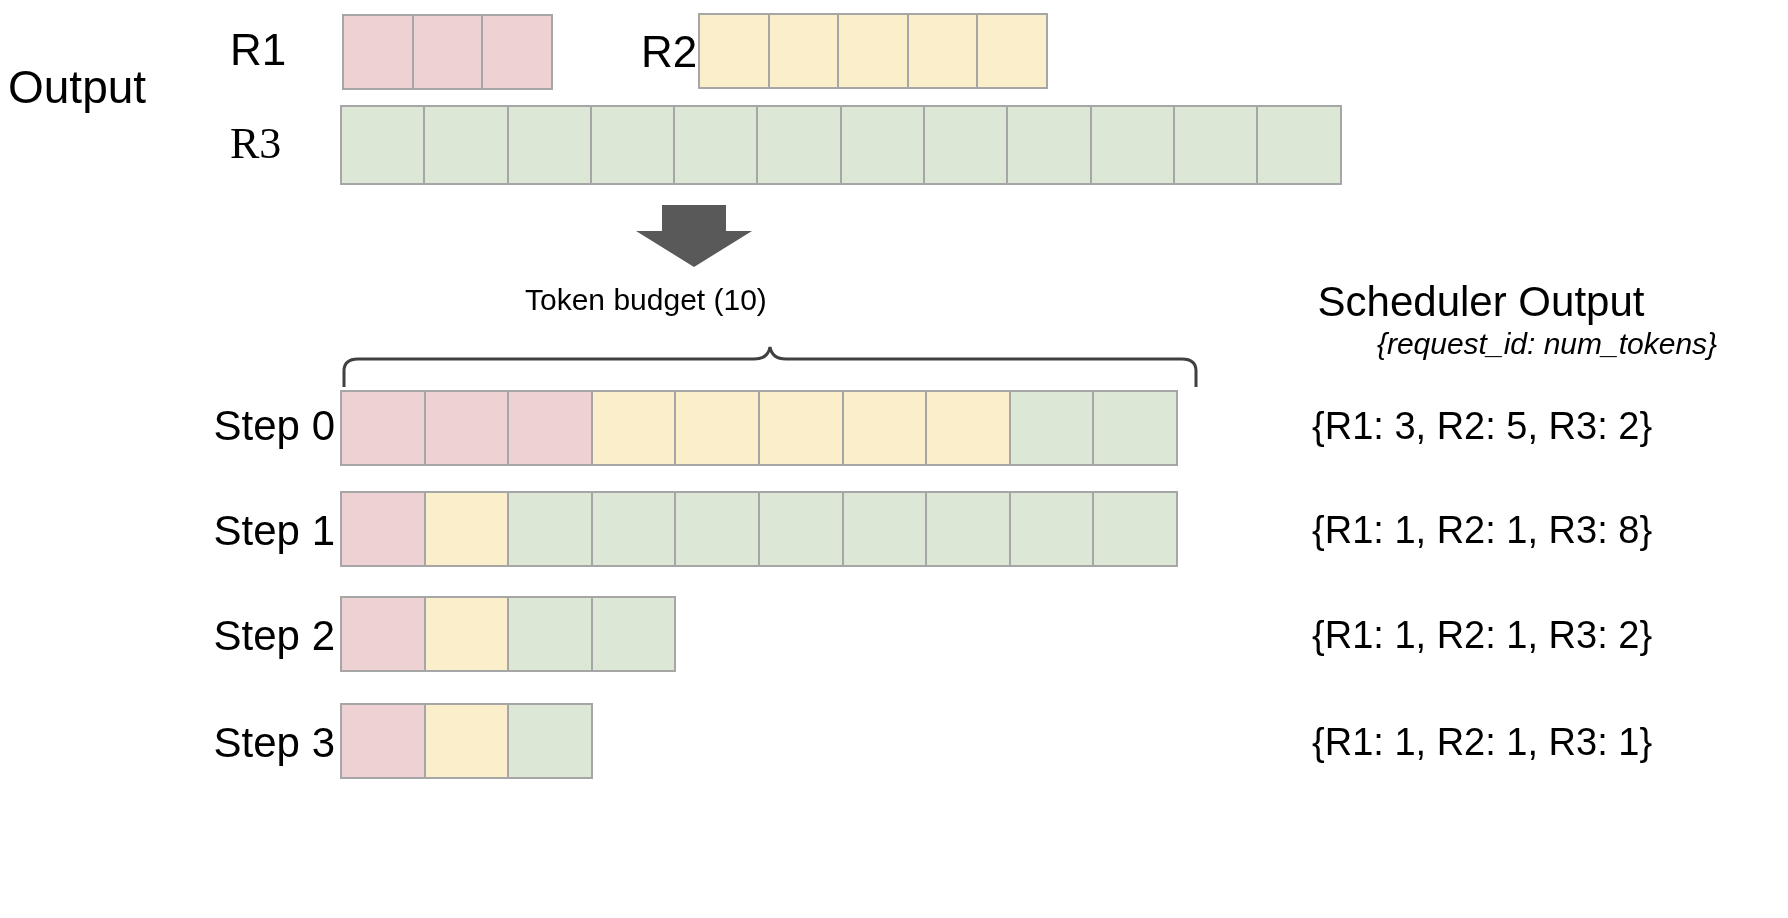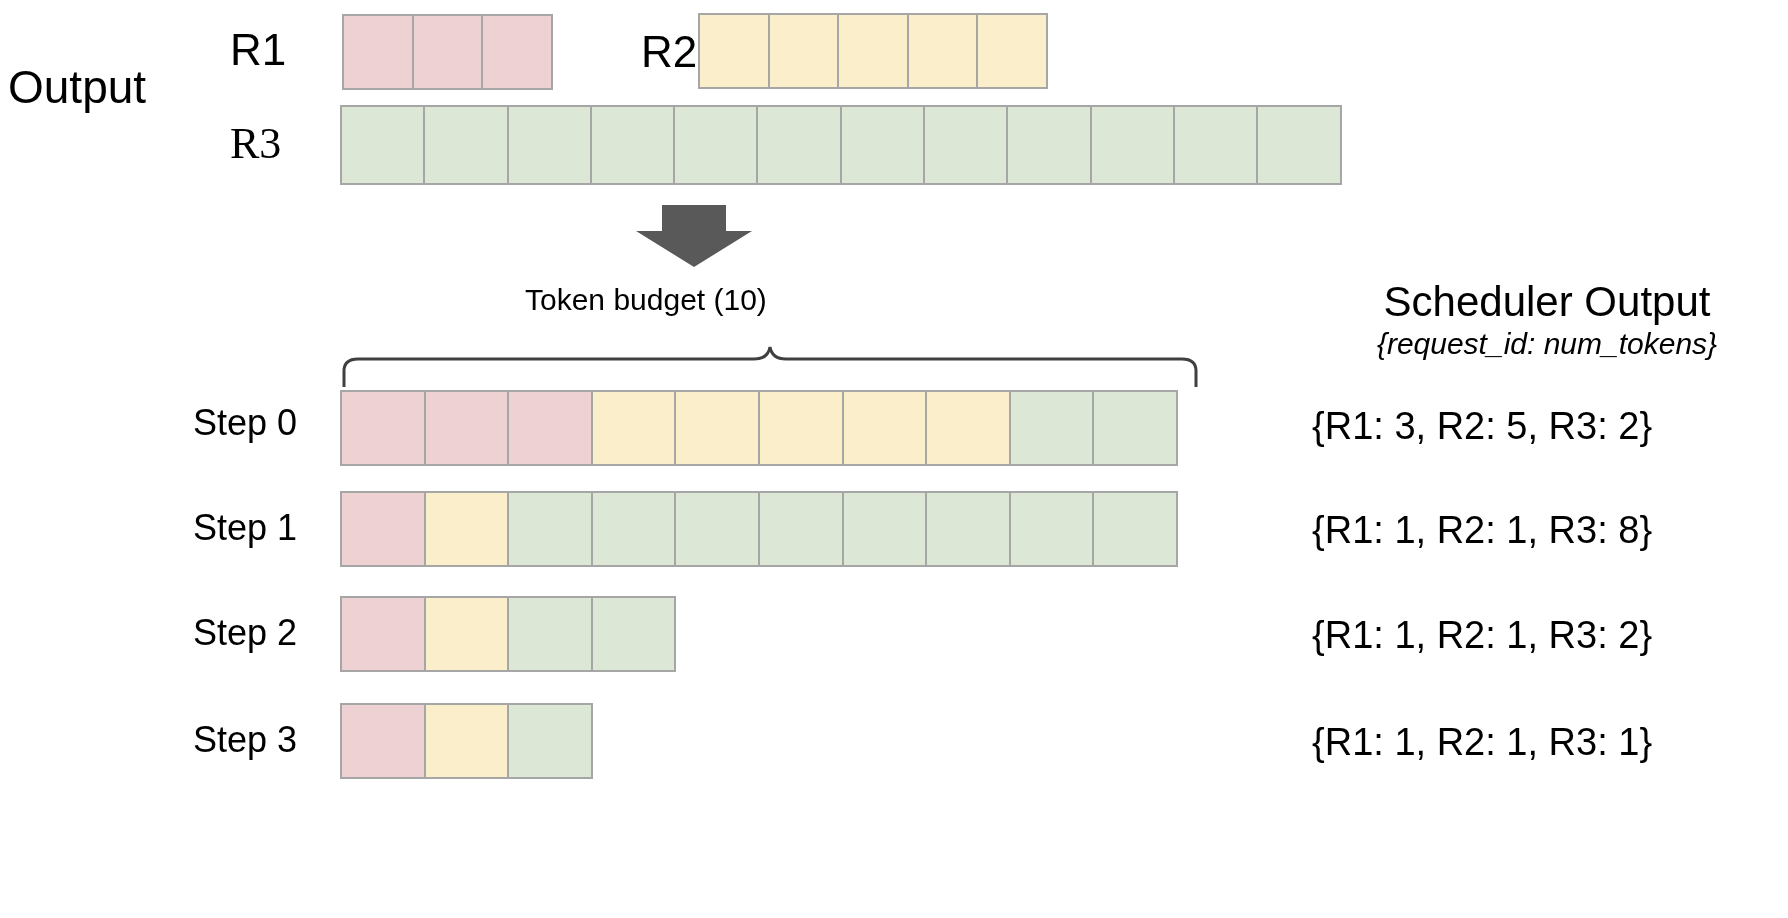--- a/index.html
+++ b/index.html
@@ -27,24 +27,24 @@
     color: #000;
     white-space: nowrap;
   }
   .label-req {
     font-size: 44px;
     line-height: 1;
     white-space: nowrap;
     margin-left: 17px;
   }
   .label-step {
-    font-size: 36px;
+    font-size: 42px;
     line-height: 1;
     white-space: nowrap;
-    text-align: center;
+    text-align: right;
     width: 180px;
   }
   .title-token-budget {
     font-size: 30px;
     line-height: 1;
     white-space: nowrap;
   }
   .title-sched {
     font-size: 42px;
     line-height: 1;
@@ -130,21 +130,21 @@
 </div>
 
 <div class="abs title-token-budget" style="left:525px; top:285px;">Token  budget (10)</div>
 
 <div class="abs brace" style="left:340px; top:345px;">
   <svg width="860" height="42" viewBox="0 0 860 42">
     <path d="M 4 42 L 4 26 Q 4 14 18 14 L 414 14 Q 428 14 430 2 Q 432 14 446 14 L 842 14 Q 856 14 856 26 L 856 42" fill="none" stroke="#404040" stroke-width="3" stroke-linecap="round"></path>
   </svg>
 </div>
 
-<div class="abs title-sched" style="left:1312px; top:281px; width:470px;">Scheduler Output</div>
+<div class="abs title-sched" style="left:1246px; top:281px; width:470px;">Scheduler Output</div>
 <div class="abs subtitle-sched" style="left:1312px; top:329px; width:470px;font-style:italic;">{request_id: num_tokens}</div>
 
 <div class="abs label-step" style="left:155px; top:405px;">Step 0</div>
 <div class="abs token-row" id="step-row-0" style="left:340px; top:390px; height:76px;">
     <div class="cell pink" style="width: 85.6px;"></div>
     <div class="cell pink" style="width: 85.6px;"></div>
     <div class="cell pink" style="width: 85.6px;"></div>
     <div class="cell yellow" style="width: 85.6px;"></div>
     <div class="cell yellow" style="width: 85.6px;"></div>
     <div class="cell yellow" style="width: 85.6px;"></div>

